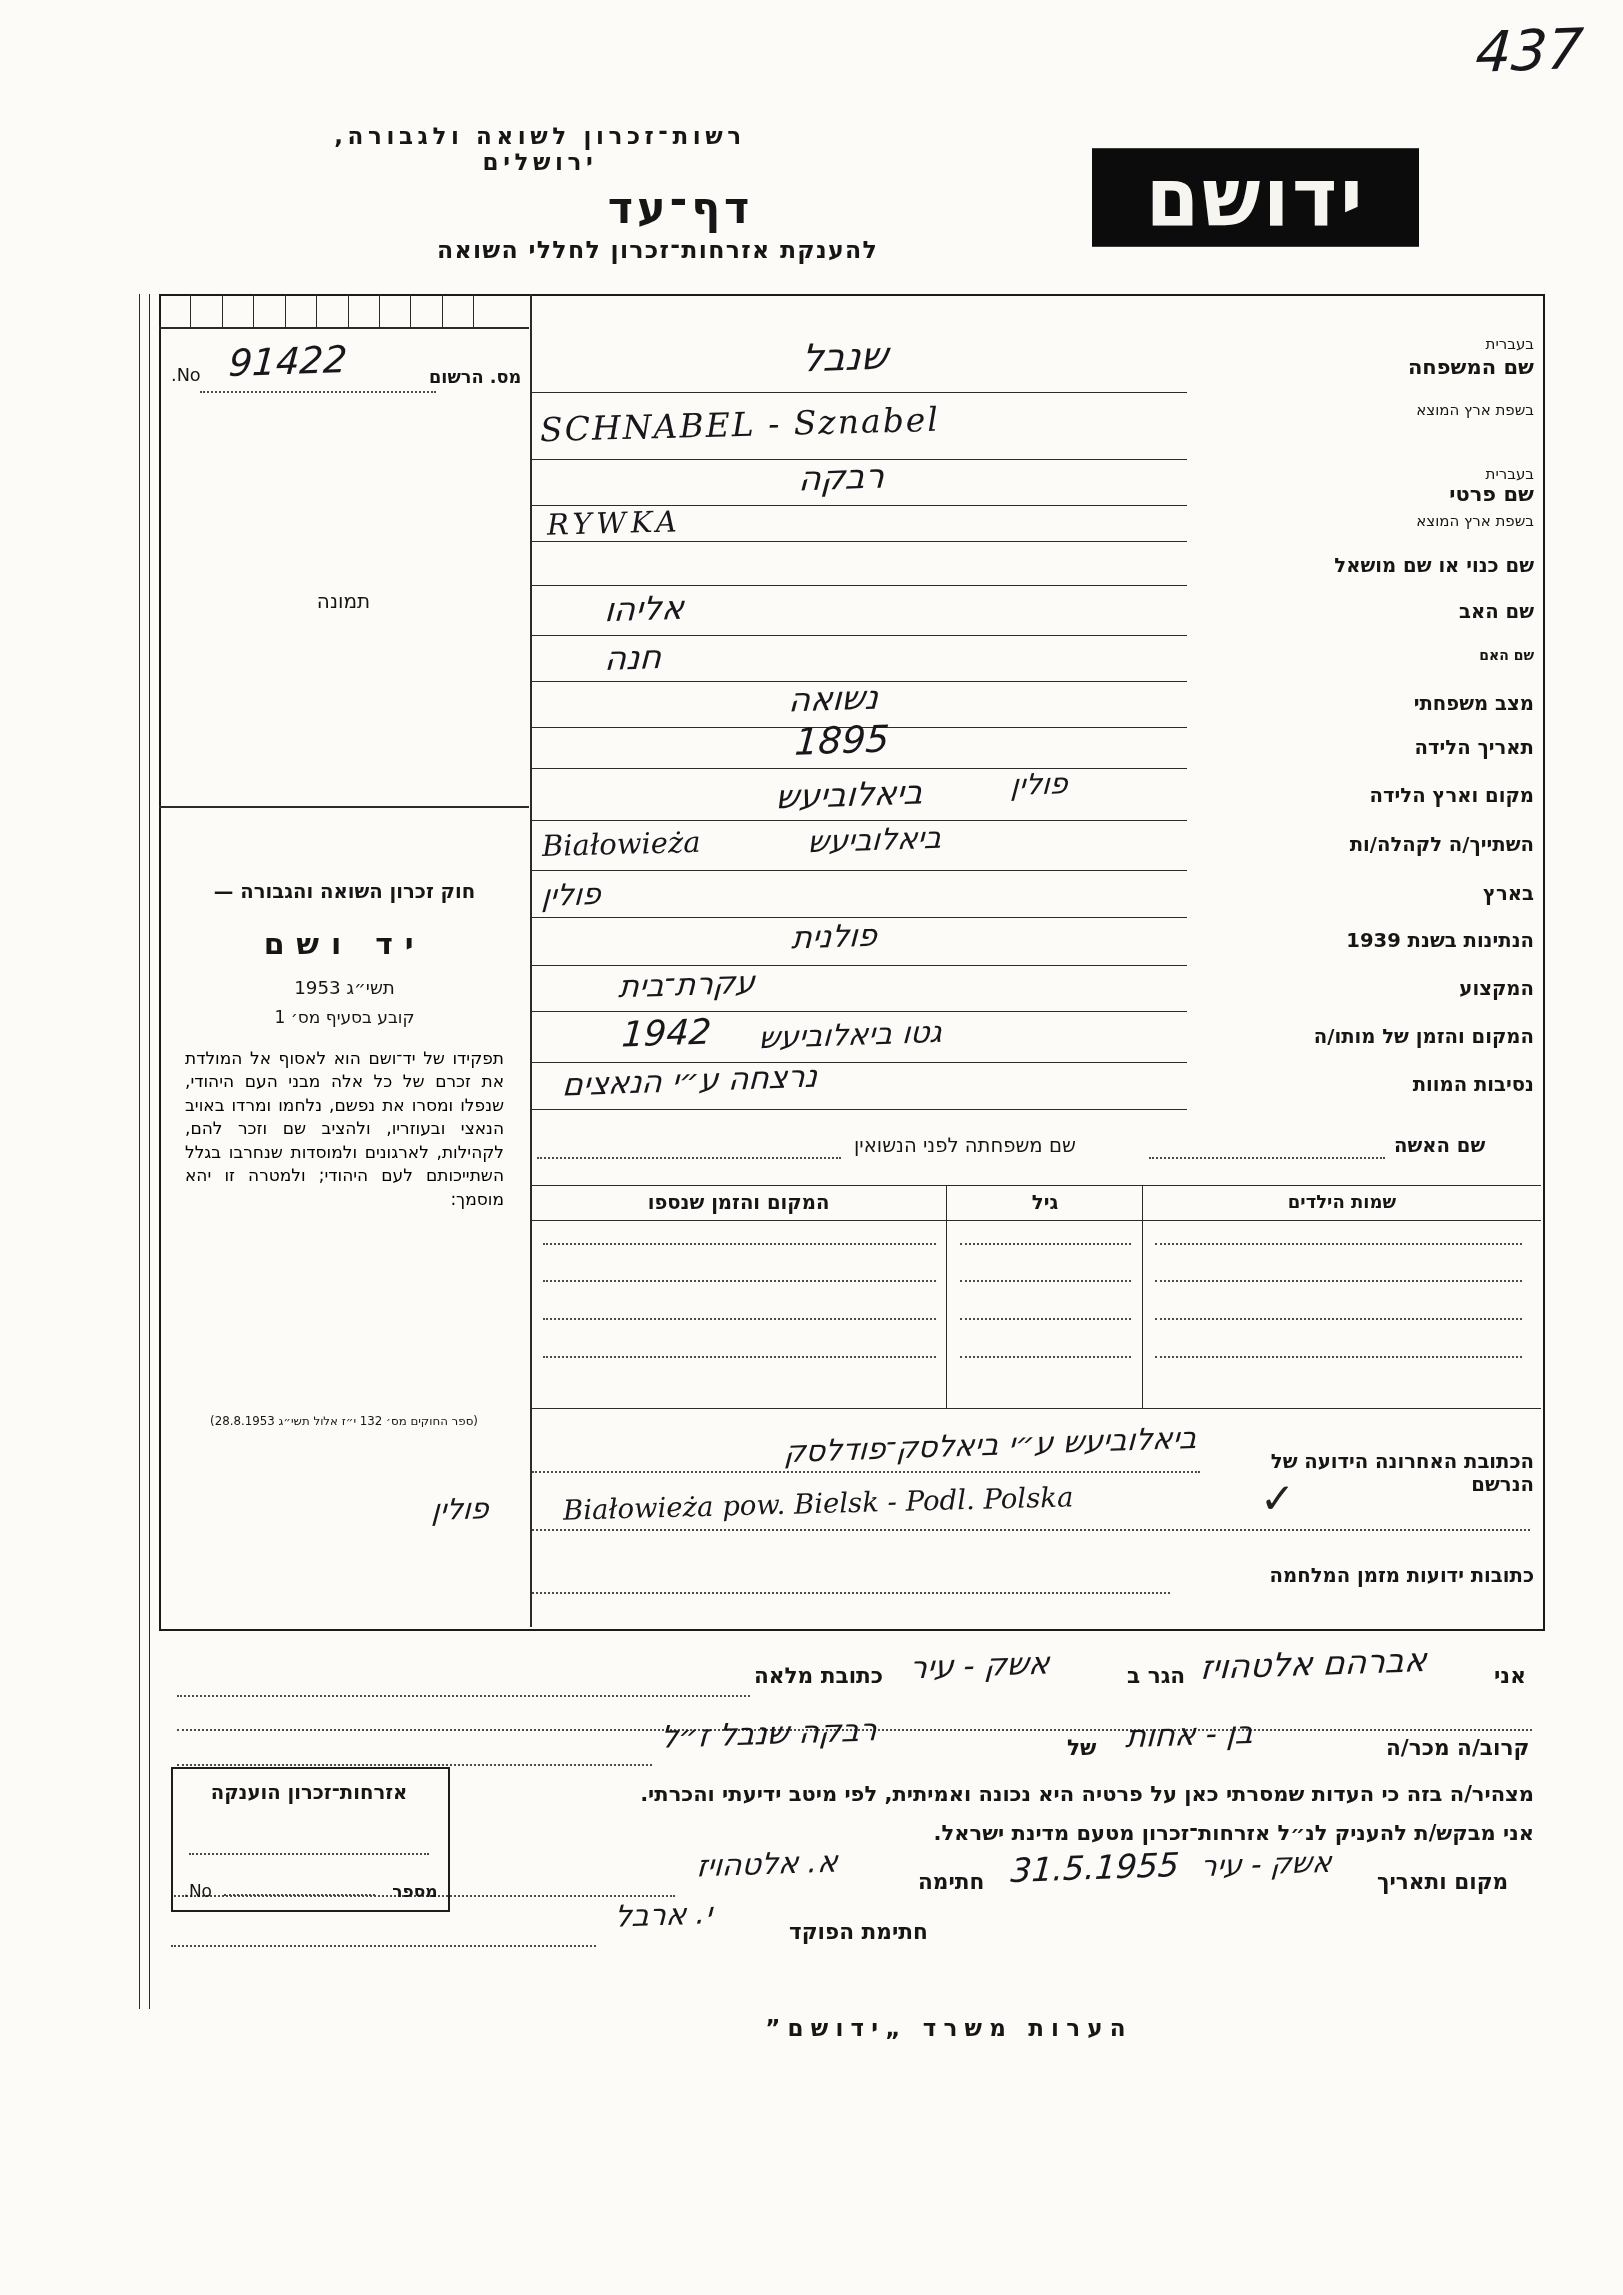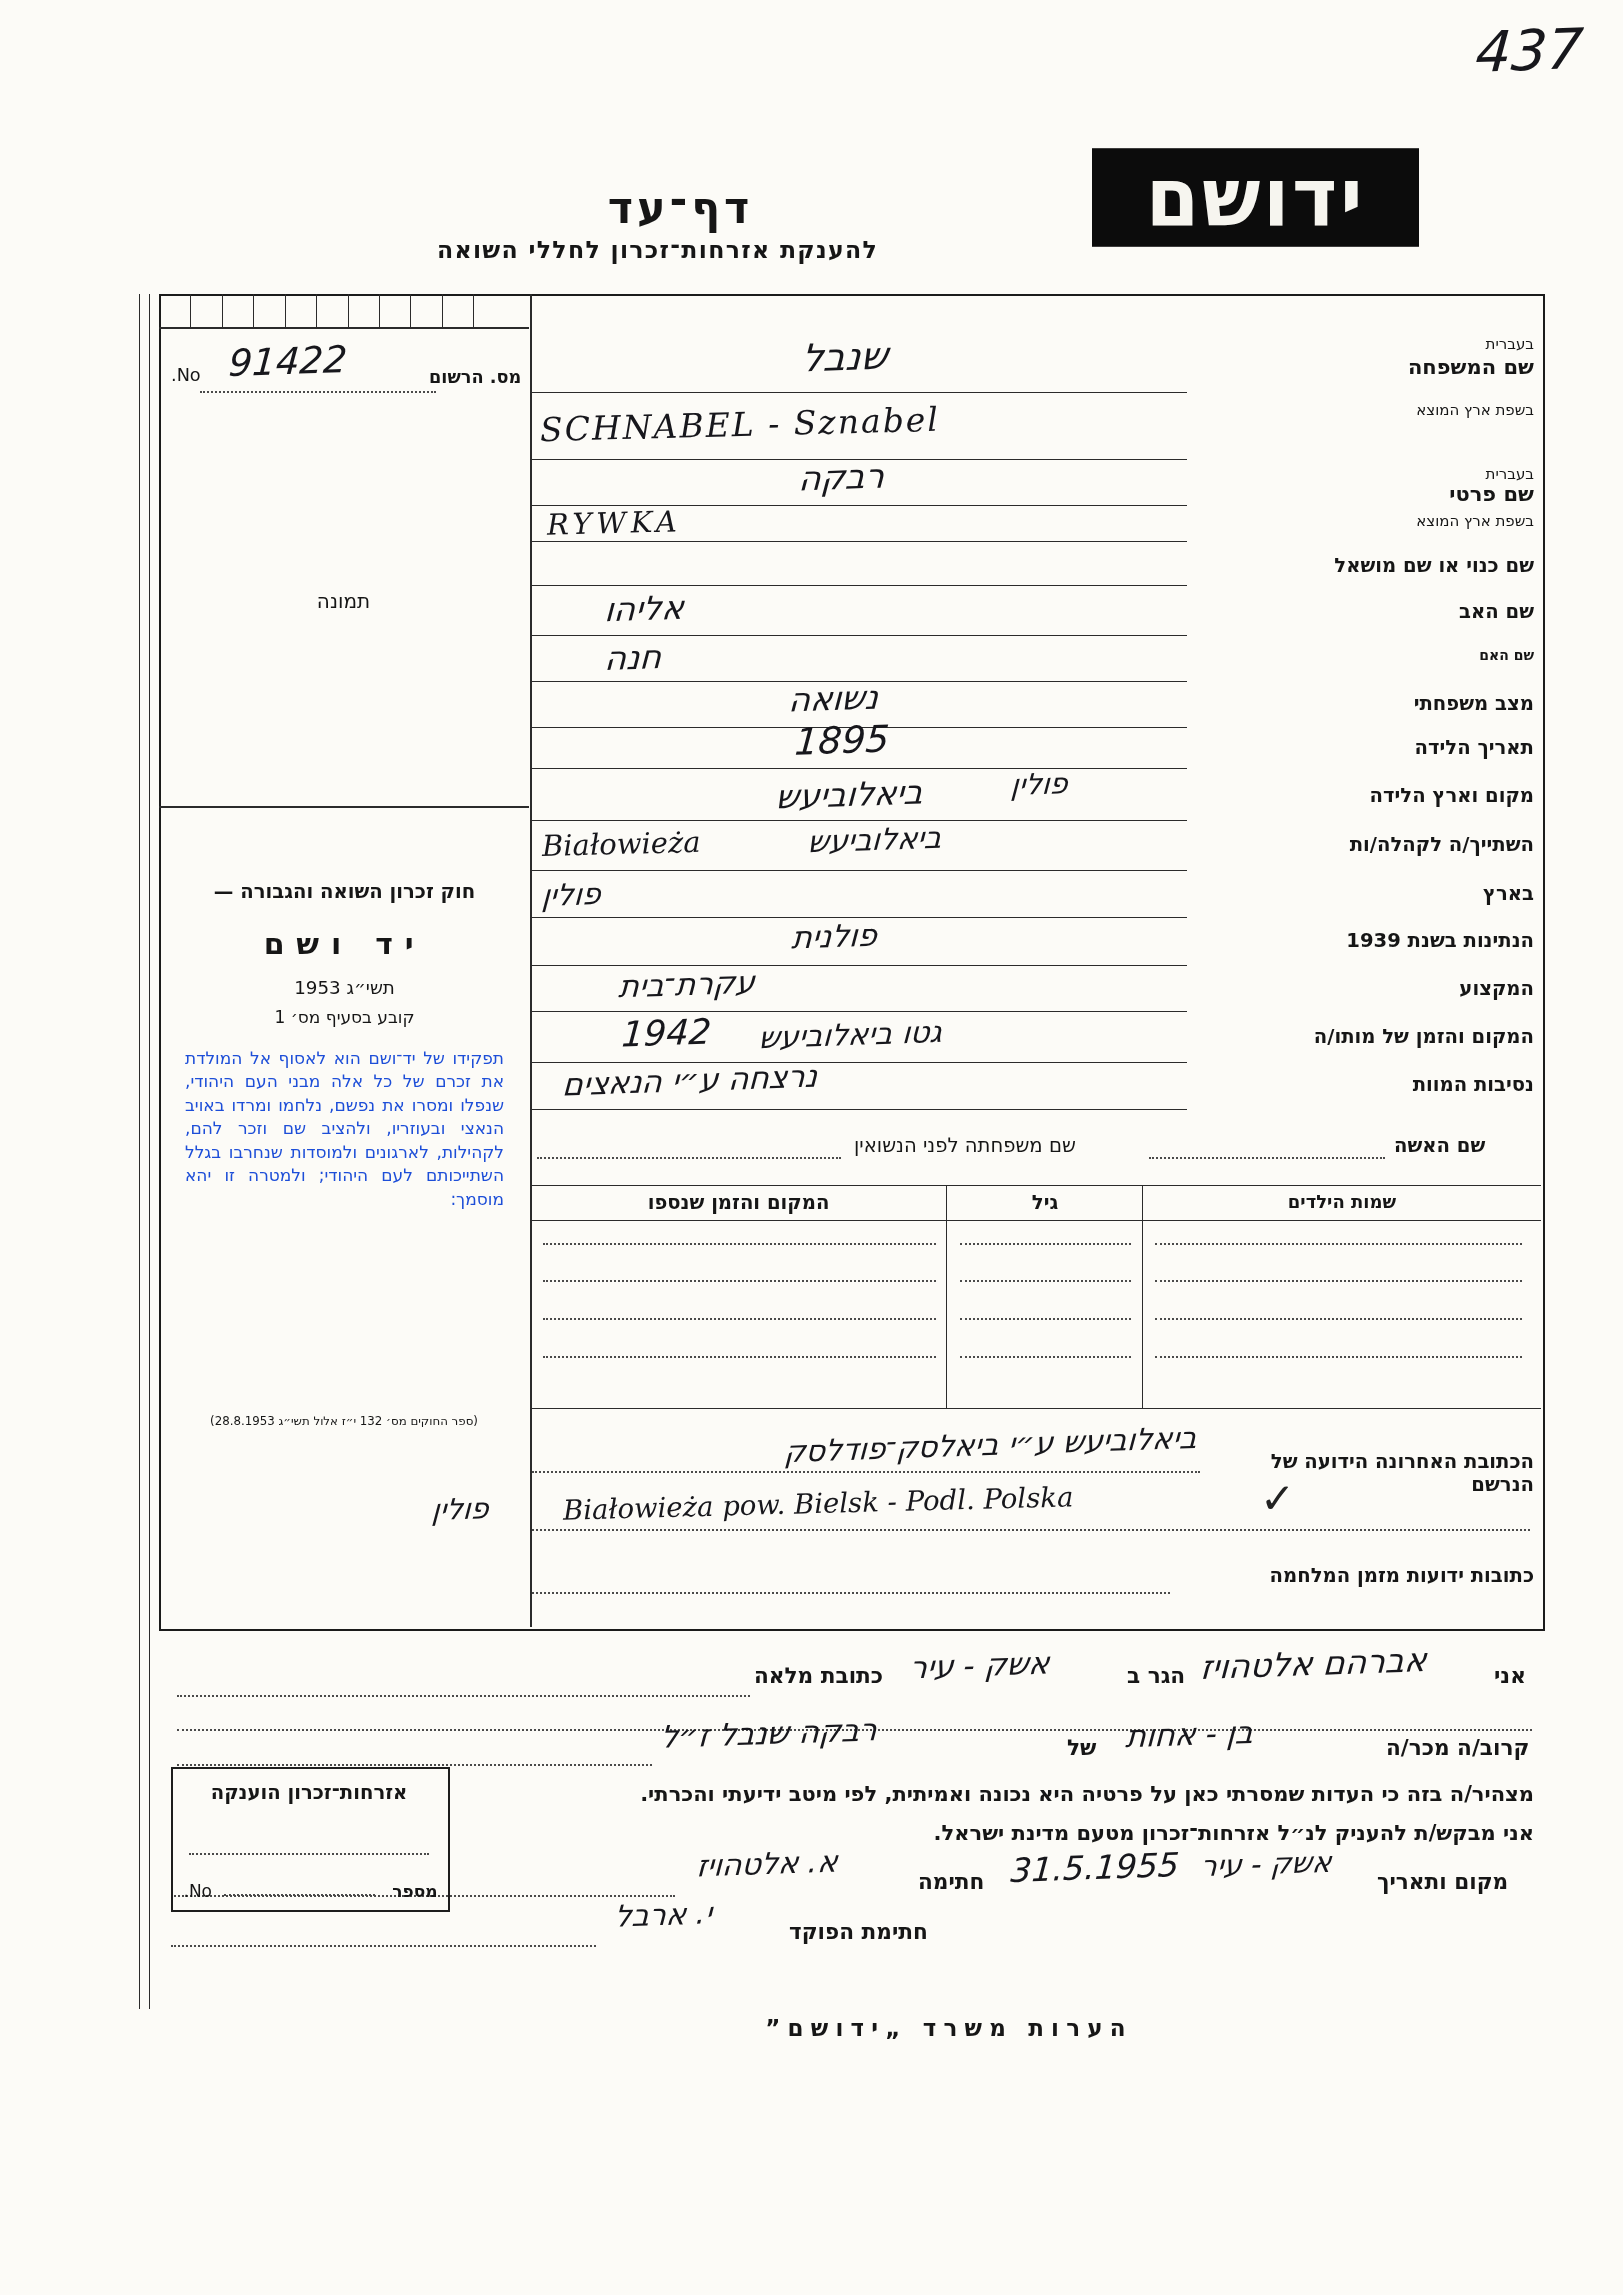--- a/index.html
+++ b/index.html
@@ -18,29 +18,30 @@
   .hla{font-family:"DejaVu Serif",serif;transform:rotate(-1.5deg);}
   .dot{position:absolute;height:0;border-bottom:2px dotted #4a4a4a;}
   .sol{position:absolute;height:0;border-bottom:1.3px solid #2b2b2b;}
   .vl{position:absolute;width:0;border-left:1.3px solid #2b2b2b;}
   .frame{position:absolute;border:2.6px solid #1b1b1b;}
   .logo{
     position:absolute;background:#0c0c0c;color:#f6f5ef;display:flex;
     align-items:center;justify-content:center;font-weight:bold;
     letter-spacing:2.6px;transform:scaleY(1.06);
   }
-  .lawtext{position:absolute;text-align:justify;line-height:1.38;color:#1d4ed8;}
+  .lawtext{position:absolute;text-align:justify;line-height:1.38;color:#000000;}
 </style>
 </head>
 <body>
 
 <div class="page">
 
   <div class="hand hhe" style="left:1476px;top:18.3px;font-size:56px;">437</div>
 
+  <div class="box center bold" style="left:288px;top:123px;width:504px;font-size:23px;letter-spacing:4.6px;">רשות־זכרון לשואה ולגבורה, ירושלים</div>
   <div class="logo" style="left:1092px;top:151px;width:327px;height:93px;font-size:77px;">ידושם</div>
   <div class="box center bold" style="left:569px;top:183px;width:223px;font-size:43px;letter-spacing:3.9px;">דף־עד</div>
   <div class="box center bold" style="left:399px;top:236px;width:517px;font-size:23.6px;letter-spacing:1.3px;">להענקת אזרחות־זכרון לחללי השואה</div>
 
   <div class="vl" style="left:139px;top:294px;height:1715px;"></div>
   <div class="vl" style="left:149px;top:294px;height:1715px;"></div>
 
   <div class="frame" style="left:159px;top:294px;width:1382px;height:1333px;"></div>
   <div class="vl" style="left:530px;top:294px;height:1333px;border-left-width:2px;"></div>
 

